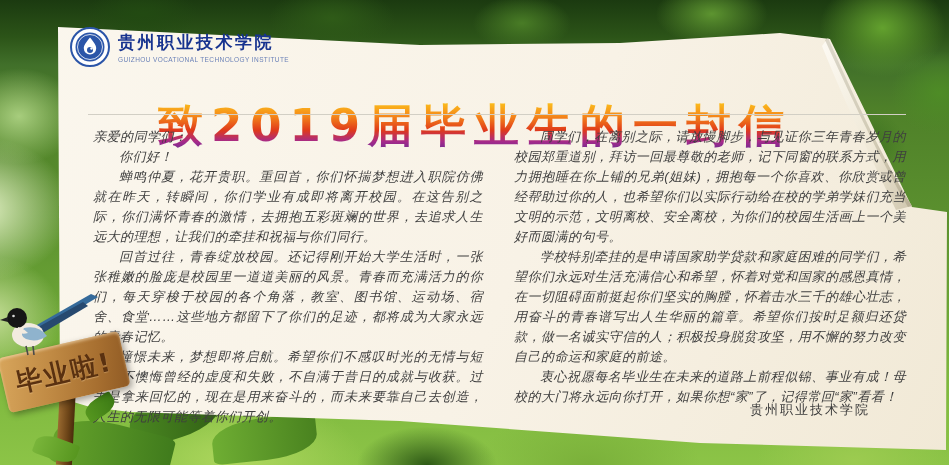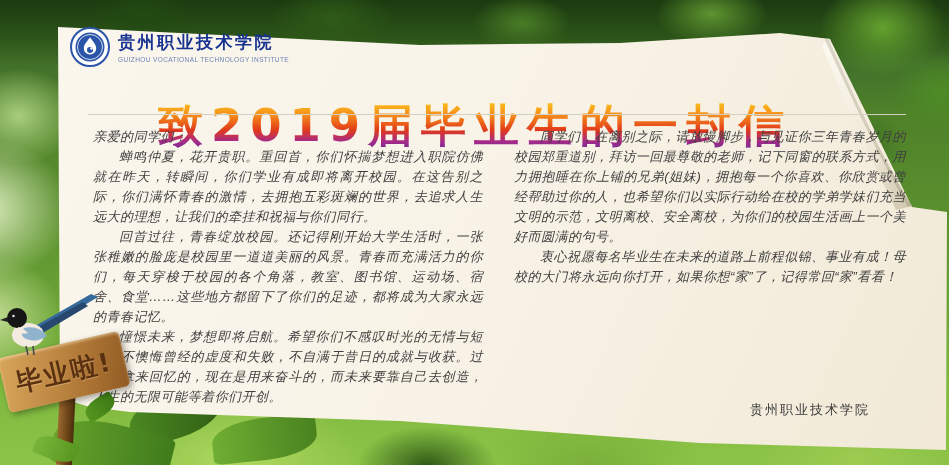--- a/index.html
+++ b/index.html
@@ -131,27 +131,29 @@
         <div class="logo-en">GUIZHOU VOCATIONAL TECHNOLOGY INSTITUTE</div>
       </div>
     </div>
 
     <div class="big-title">致2019届毕业生的一封信</div>
 
     <div class="separator"></div>
 
     <div class="col col-left">
       <p class="salutation">亲爱的同学们：</p>
+      <p>你们好！</p>
       <p>蝉鸣仲夏，花开贵职。重回首，你们怀揣梦想进入职院仿佛就在昨天，转瞬间，你们学业有成即将离开校园。在这告别之际，你们满怀青春的激情，去拥抱五彩斑斓的世界，去追求人生远大的理想，让我们的牵挂和祝福与你们同行。</p>
       <p>回首过往，青春绽放校园。还记得刚开始大学生活时，一张张稚嫩的脸庞是校园里一道道美丽的风景。青春而充满活力的你们，每天穿梭于校园的各个角落，教室、图书馆、运动场、宿舍、食堂……这些地方都留下了你们的足迹，都将成为大家永远的青春记忆。</p>
       <p>憧憬未来，梦想即将启航。希望你们不感叹时光的无情与短暂，不懊悔曾经的虚度和失败，不自满于昔日的成就与收获。过去是拿来回忆的，现在是用来奋斗的，而未来要靠自己去创造，人生的无限可能等着你们开创。</p>
     </div>
 
     <div class="col col-right">
       <p>同学们，在离别之际，请放慢脚步，与见证你三年青春岁月的校园郑重道别，拜访一回最尊敬的老师，记下同窗的联系方式，用力拥抱睡在你上铺的兄弟(姐妹)，拥抱每一个你喜欢、你欣赏或曾经帮助过你的人，也希望你们以实际行动给在校的学弟学妹们充当文明的示范，文明离校、安全离校，为你们的校园生活画上一个美好而圆满的句号。</p>
+      <p>学校特别牵挂的是申请国家助学贷款和家庭困难的同学们，希望你们永远对生活充满信心和希望，怀着对党和国家的感恩真情，在一切阻碍面前挺起你们坚实的胸膛，怀着击水三千的雄心壮志，用奋斗的青春谱写出人生华丽的篇章。希望你们按时足额归还贷款，做一名诚实守信的人；积极投身脱贫攻坚，用不懈的努力改变自己的命运和家庭的前途。</p>
       <p>衷心祝愿每名毕业生在未来的道路上前程似锦、事业有成！母校的大门将永远向你打开，如果你想“家”了，记得常回“家”看看！</p>
     </div>
 
     <div class="signature-block">
       <div>贵州职业技术学院</div>
     </div>
   </div>
 
   <div class="sign-post"></div>
   <div class="leaf leaf-d"></div>

